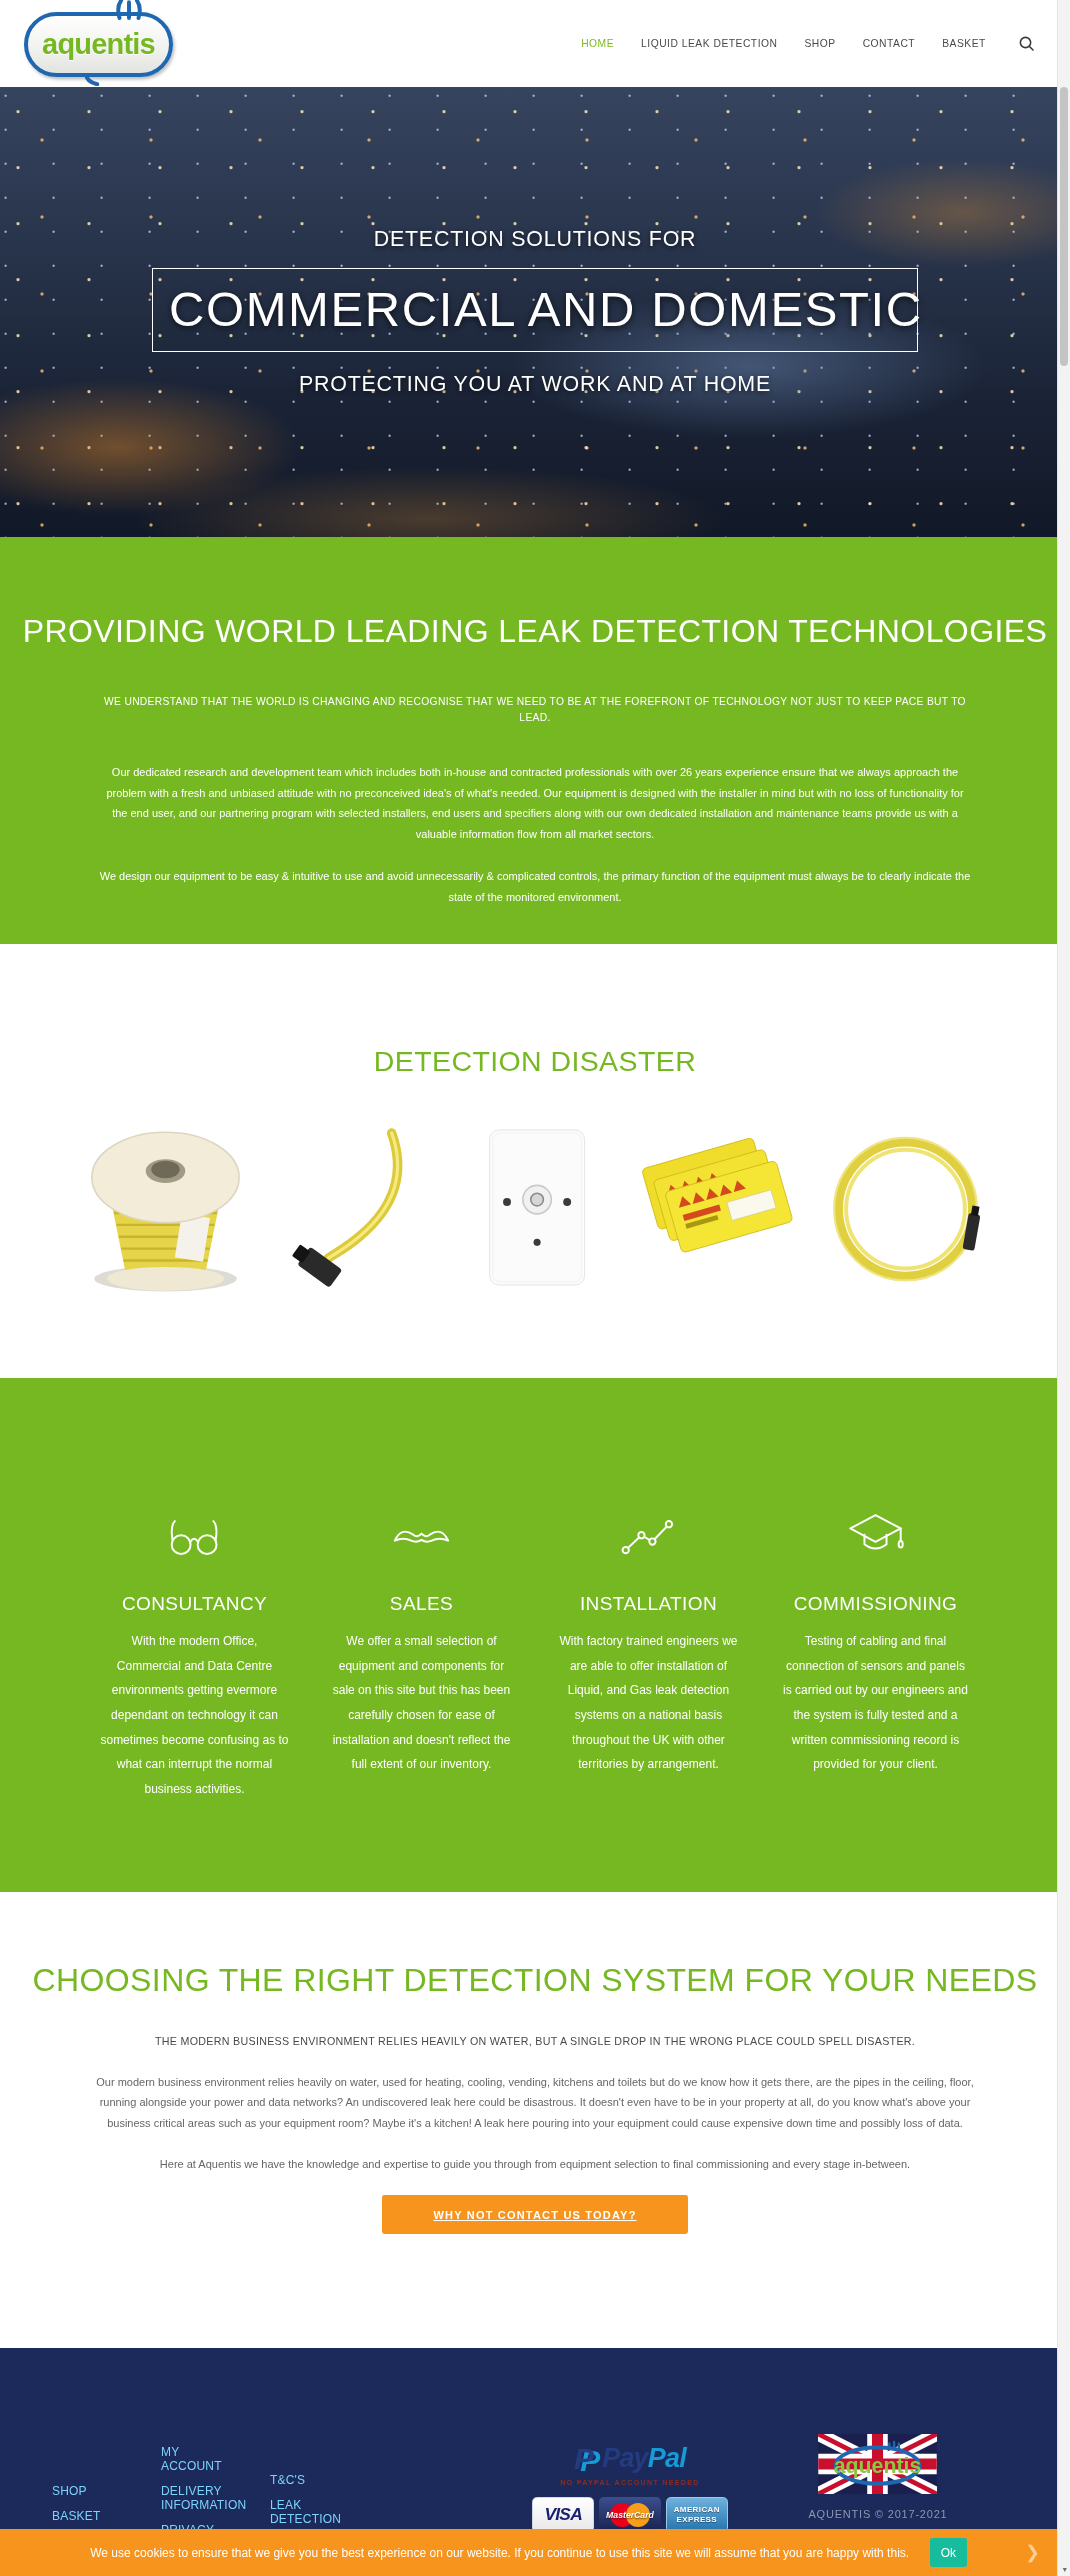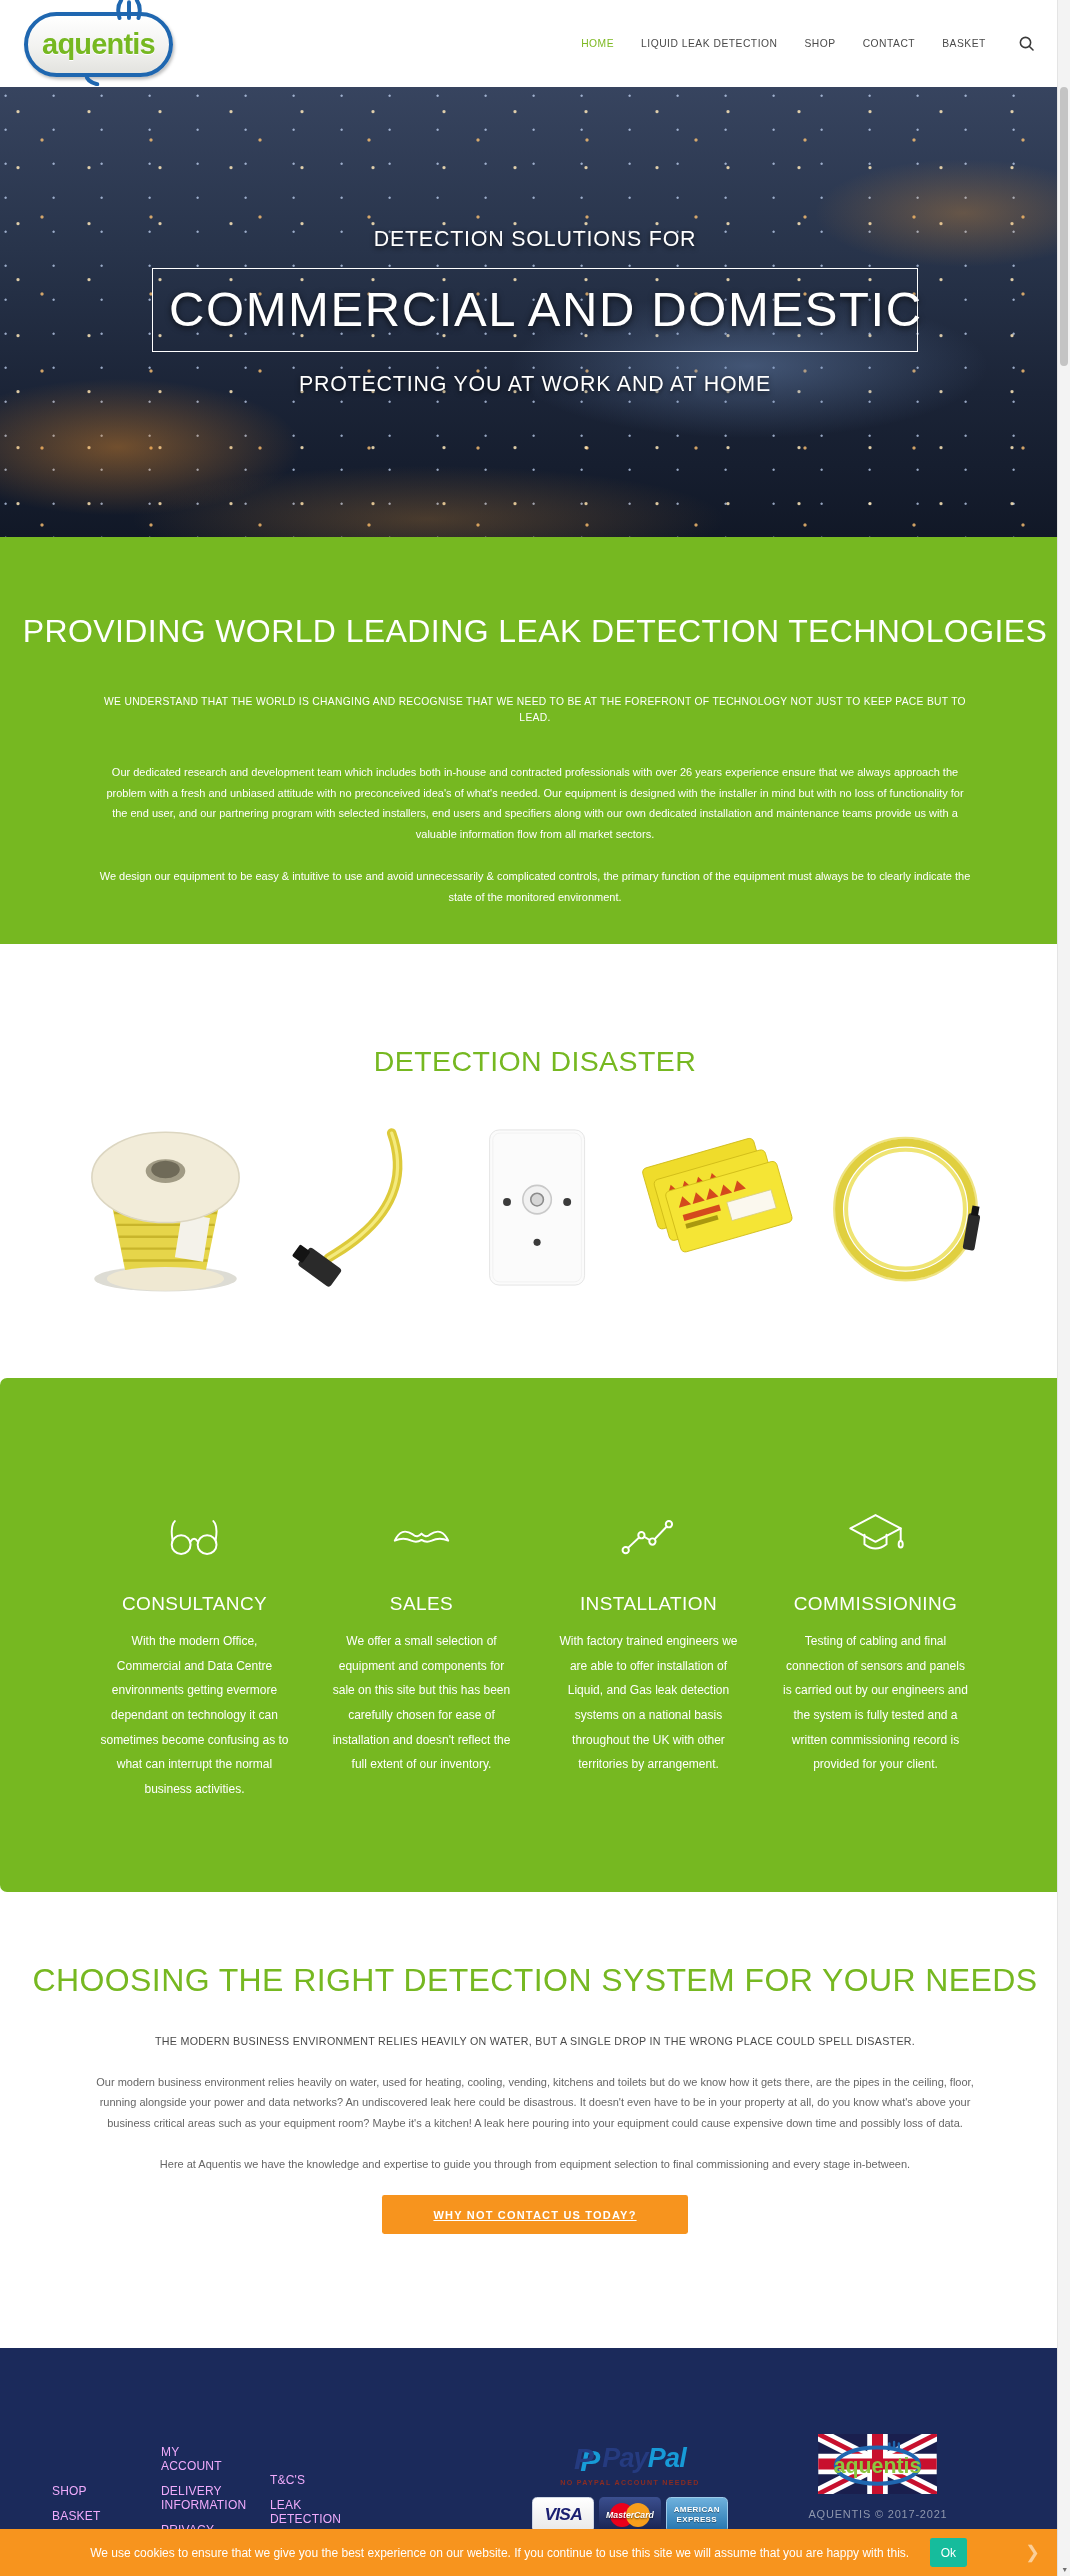--- a/index.html
+++ b/index.html
@@ -51,21 +51,21 @@
   .intro-p { color:#fff; font-size:11px; line-height:20.6px; width:872px; margin:0 auto 22px; }
 
   
   .products { height:434px; background:#fff; text-align:center; padding-top:101px; }
   .products-title { color:#76b821; font-size:28.5px; font-weight:400; letter-spacing:0.4px; }
   .product-row { margin-top:44px; display:flex; justify-content:center; align-items:flex-start; gap:22px; }
   .product { width:163px; height:171px; cursor:pointer; }
 
   
   .services { height:514px; background:#76b821; display:flex; justify-content:center; gap:38px;
-    padding-top:132px;border-radius:7px; }
+    padding-top:132px; }
   .service { width:189px; text-align:center; color:#fff; }
   .service-icon { height:48px; display:flex; align-items:flex-end; justify-content:center; }
   .service-title { font-size:19px; font-weight:400; letter-spacing:0.4px; margin-top:35px; }
   .service-text { font-size:12px; line-height:24.6px; margin-top:14.3px; }
 
   
   .choosing { height:456px; background:#fff; text-align:center; padding-top:70px; }
   .choosing-title { color:#76b821; font-size:32px; font-weight:400; letter-spacing:0.4px; }
   .choosing-sub { color:#4a4a4a; font-size:10.7px; line-height:19px; width:793px; margin:33px auto 0;
     letter-spacing:0.3px; }
@@ -73,21 +73,21 @@
   .cta { display:inline-block; margin-top:20.6px; background:#f7941e; color:#fff; font-size:11px;
     font-weight:700; letter-spacing:1.2px; padding:13.5px 51px; border-radius:2.4px; cursor:pointer;
     border:none; font-family:"Liberation Sans",sans-serif;text-decoration:underline; }
 
   
   .footer { height:229px; background:#1b2a5b; position:relative; }
   .f-col { position:absolute; width:89px; }
   .f-col.c1 { left:52px;  top:136px; }
   .f-col.c2 { left:161px; top:97px; }
   .f-col.c3 { left:270px; top:125px; }
-  .f-link { display:block; color:#f0abfc; font-size:12px; line-height:14.3px; margin-bottom:10.3px;
+  .f-link { display:block; color:#7dd3fc; font-size:12px; line-height:14.3px; margin-bottom:10.3px;
     width:75px; text-decoration:none; cursor:pointer; letter-spacing:0.2px; }
   .paypal-block { position:absolute; left:514px; top:94px; width:232px; text-align:center; }
   .pp-row { display:flex; align-items:center; justify-content:center; gap:3.2px; height:33px; }
   .pp-mark { position:relative; width:25px; height:33px; }
   .pp-mark span { position:absolute; font-size:30px; font-weight:700; font-style:italic; }
   .pp-mark .back { color:#179bd7; left:6.3px; top:1.6px; }
   .pp-mark .front { color:#253b80; left:0; top:0; }
   .pp-word { font-size:27px; font-weight:700; font-style:italic; letter-spacing:-0.8px; }
   .pp-word .pay { color:#253b80; } .pp-word .pal { color:#179bd7; }
   .pp-note { margin-top:4px; color:#8b2c22; font-size:7.1px; font-weight:700; letter-spacing:1.3px; }

